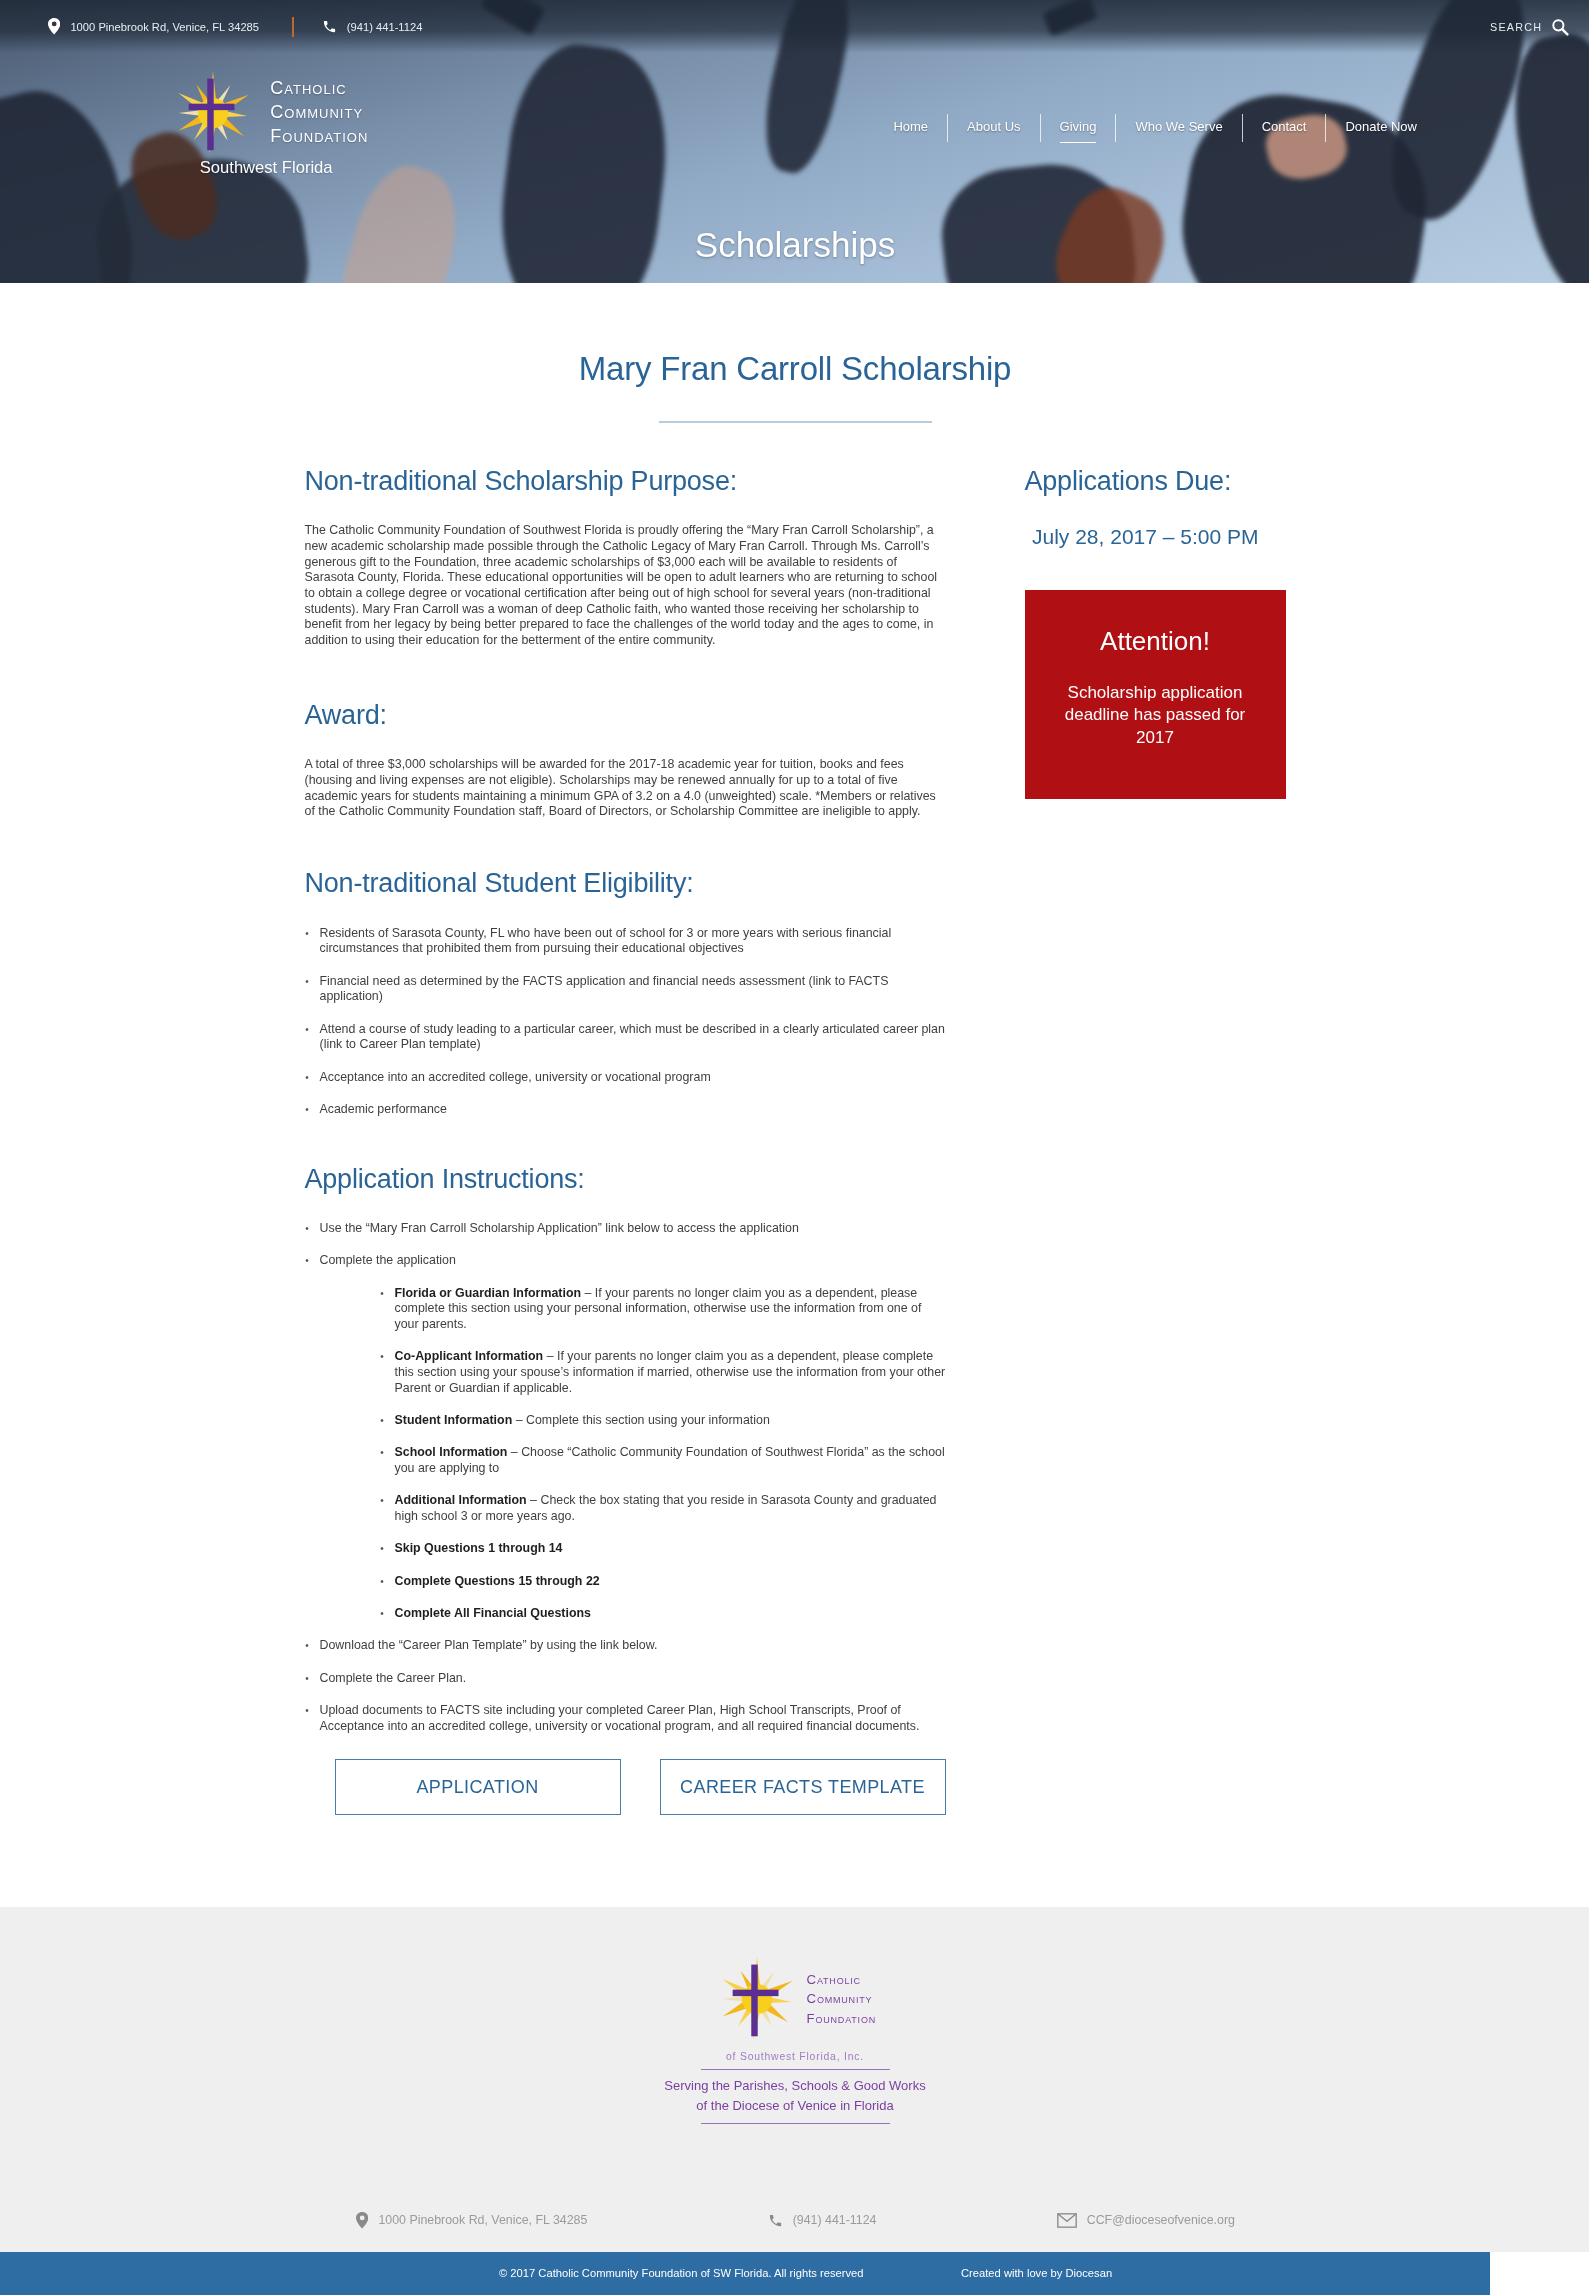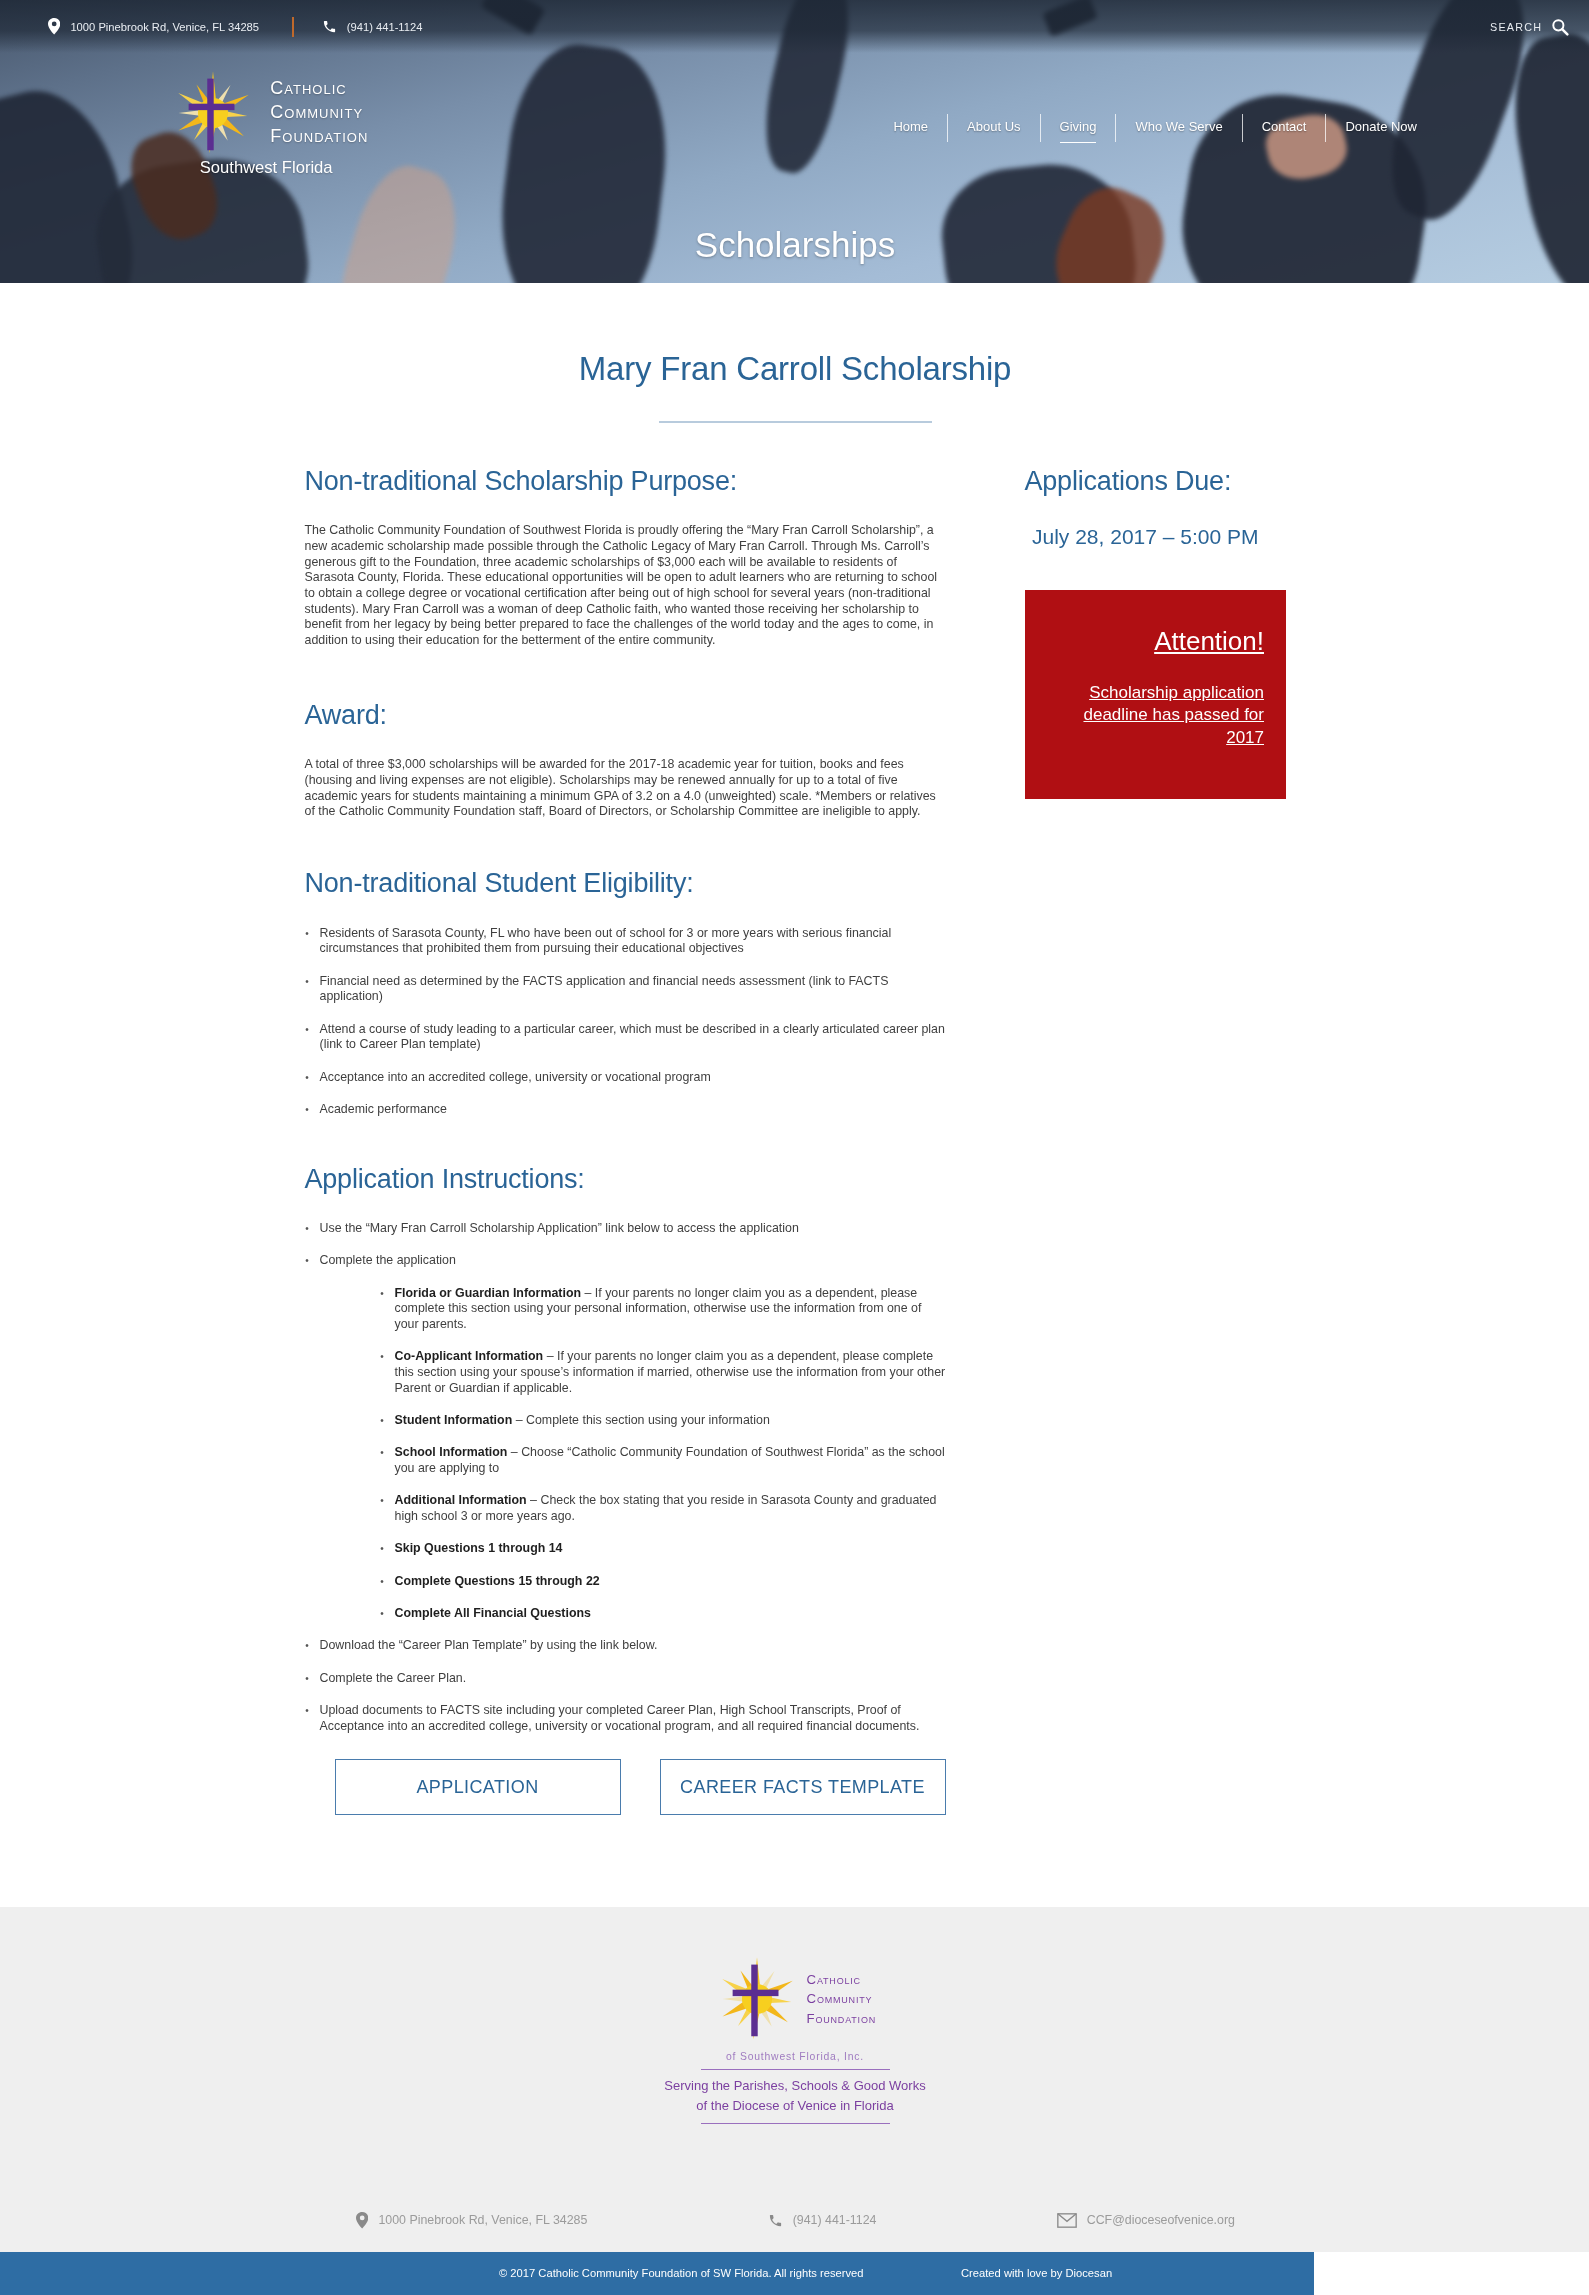--- a/index.html
+++ b/index.html
@@ -76,37 +76,37 @@
     width:286px; height:56px; background:#fff; border:1.7px solid #4a7cad;
     color:#2a6496; font-size:18px; letter-spacing:0.4px;
     display:flex; align-items:center; justify-content:center; cursor:pointer;
     font-family:"Liberation Sans", sans-serif;
   }
   .btn + .btn { margin-left:39px; }
 
   .due-date { color:#2a6496; font-size:21px; margin:28px 0 0 7.5px; }
   .attention {
     margin-top:41px; width:261px; height:209px; background:#b00f13; color:#fff;
-    text-align:right; padding:36px 21.5px 0;text-decoration:underline;
+    text-align:center; padding:36px 21.5px 0;
   }
   .attention-title { font-size:26px; font-weight:400; margin-bottom:25px; }
   .attention-text { font-size:17px; line-height:22.4px; }
 
   
   .footer { width:1590px; height:345px; background:#efefef; position:relative; }
   .footer-logo { position:absolute; top:43px; left:0; width:1590px; display:flex; flex-direction:column; align-items:center; }
   .flogo-row { display:flex; align-items:center; gap:6.6px; }
   .flogo-text { color:#7b3fa0; font-variant:small-caps; font-size:13.2px; letter-spacing:0.8px; line-height:1.45; }
   .flogo-sub { color:#a07cc0; font-size:10.4px; margin-top:3.3px; letter-spacing:0.8px; }
   .flogo-rule { width:189px; height:0.8px; background:#9a6fbe; margin:6.6px 0; }
   .flogo-tag { color:#7b3fa0; font-size:13px; line-height:1.55; text-align:center; }
   .footer-contact { position:absolute; top:305px; left:356px; width:879px; display:flex; justify-content:space-between; align-items:center; color:#9b9b9b; font-size:12.4px; }
   .footer-contact .grp { display:flex; align-items:center; gap:10px; }
 
-  .bottombar { width:1314px; height:43px; background:#2e6da4; position:relative; color:#fff; font-size:11.2px; }
+  .bottombar { width:1490px; height:43px; background:#2e6da4; position:relative; color:#fff; font-size:11.2px; }
   .bottombar span { position:absolute; line-height:43px; white-space:nowrap; }
   .bb-copy { left:499px; }
   .bb-credit { left:961px; cursor:pointer; }
 </style>
 </head>
 <body>
 
 <div class="hero">
 
   <div class="sil" style="left:-33px;top:91px;width:157px;height:248px;background:rgba(33,40,55,.92);transform:rotate(-14deg);"></div>

